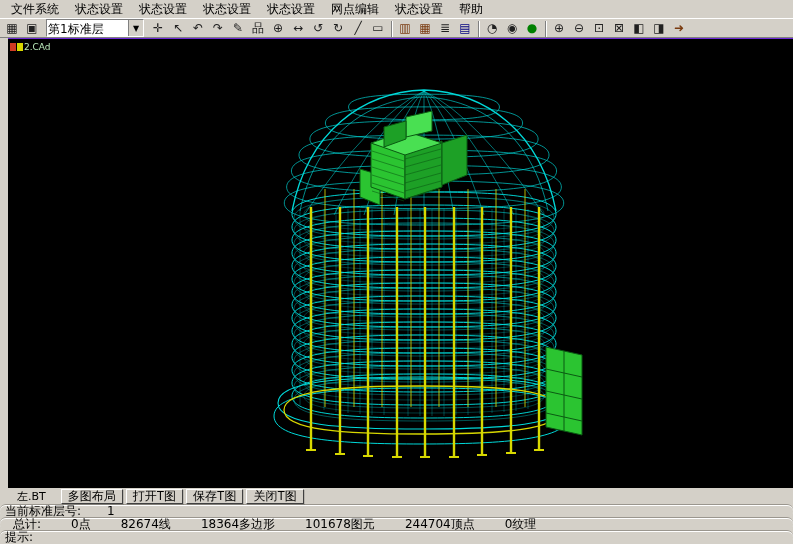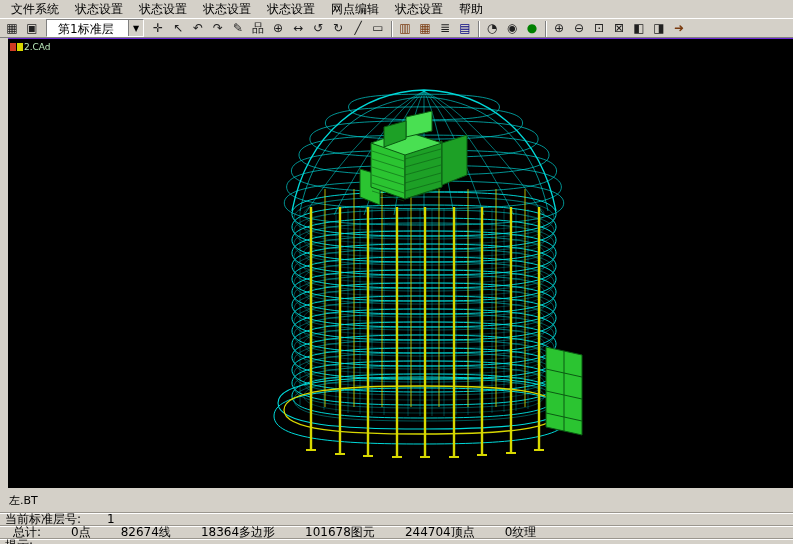--- a/index.html
+++ b/index.html
@@ -17,40 +17,40 @@
              border-top:1px solid #ffffff; border-bottom:1px solid #808080; }
   .tool-btn { width:20px; height:18px; display:flex; align-items:center; justify-content:center;
               font-size:12px; line-height:1; color:#202020; border:1px solid #d4d0c8; cursor:default; }
   .tool-btn[data-sep="true"] { margin-left:7px; position:relative; }
   .tool-btn[data-sep="true"]::before { content:""; position:absolute; left:-5px; top:1px; width:1px; height:16px; background:#808080; box-shadow:1px 0 0 #fff; }
   .tool-btn[data-color="green"] { color:#008000; }
   .tool-btn[data-color="brown"] { color:#7a3b10; }
   .tool-btn[data-color="blue"]  { color:#000080; }
   .combo { width:98px; height:18px; margin:0 4px; display:flex; align-items:stretch;
            border:1px solid; border-color:#808080 #ffffff #ffffff #808080; background:#fff; }
-  .combo-text { flex:1; padding:1px 11px; font-size:12px; white-space:nowrap; overflow:hidden; }
+  .combo-text { flex:1; padding:1px 1px; font-size:12px; white-space:nowrap; overflow:hidden; }
   .combo-arrow { width:15px; background:#d4d0c8; border-left:1px solid #808080;
                  display:flex; align-items:center; justify-content:center; font-size:8px; }
   
   .canvas { position:relative; width:793px; height:450px; background:#000; border-top:1px solid #6d28d9;margin-left:8px; }
   .canvas svg { position:absolute; left:0; top:0; }
   .canvas-label { position:absolute; left:2px; top:3px; font-size:9px; color:#b9e8b9;
                   display:flex; align-items:center; gap:1px; }
   .canvas-label .blk { width:6px; height:8px; display:inline-block; }
   .blk.red { background:#d23b23; }
   .blk.yel { background:#d8d800; }
   
-  .bottombar { height:24px; display:flex; align-items:center; gap:10px; padding:1px 4px; background:#d4d0c8; }
+  .bottombar { height:16px; display:flex; align-items:center; gap:10px; padding:1px 12px; background:#d4d0c8; }
   .view-label { padding:0 5px; font-size:11px; }
   .t-btn { height:15px; padding:0 6px; font-size:12px; line-height:13px; background:#d4d0c8;
            border:1px solid; border-color:#ffffff #404040 #404040 #ffffff; box-shadow:1px 1px 0 #00000022; cursor:default; }
   
   .status-line { height:13px; line-height:12px; padding:0 5px; background:#d4d0c8;
                  border-top:1px solid #9a968e; box-shadow:inset 0 1px 0 #ffffff; font-size:12px;
-                 display:flex; align-items:center; white-space:nowrap; overflow:hidden; }
+                 display:flex; align-items:center; white-space:nowrap; overflow:hidden;border-radius:6px; }
   .status-line .gap { width:26px; display:inline-block; }
   .stats span { margin-right:22px;margin-left:8px; }
 </style>
 </head>
 <body>
 
 <div class="menubar">
 
     <span class="menu-item">文件系统</span>
 
@@ -280,20 +280,30 @@
     </svg>
   <div class="canvas-label">
     <span class="blk red"></span>
     <span class="blk yel"></span>
     <span>2.CAd</span>
   </div>
 </div>
 
 <div class="bottombar">
   <span class="view-label">左.BT</span>
+  <span style="display:flex;gap:3px">
+
+      <button class="t-btn">多图布局</button>
+
+      <button class="t-btn">打开T图</button>
+
+      <button class="t-btn">保存T图</button>
+
+      <button class="t-btn">关闭T图</button>
+    </span>
 </div>
 
 <div class="status-line">
   <span>当前标准层号:</span>
   <span class="gap"></span>
   <span>1</span>
 </div>
 
 <div class="status-line stats">
 

